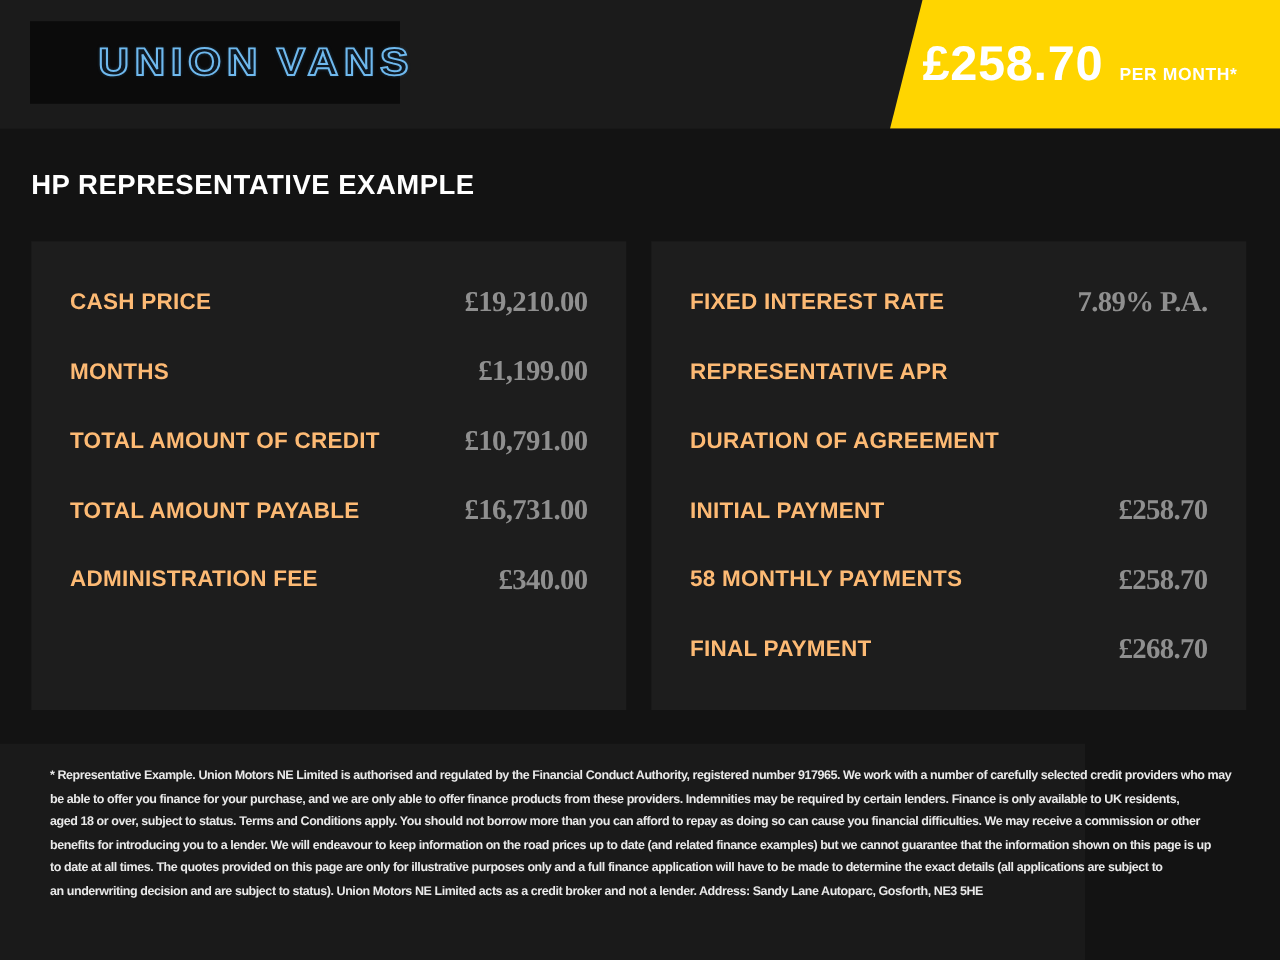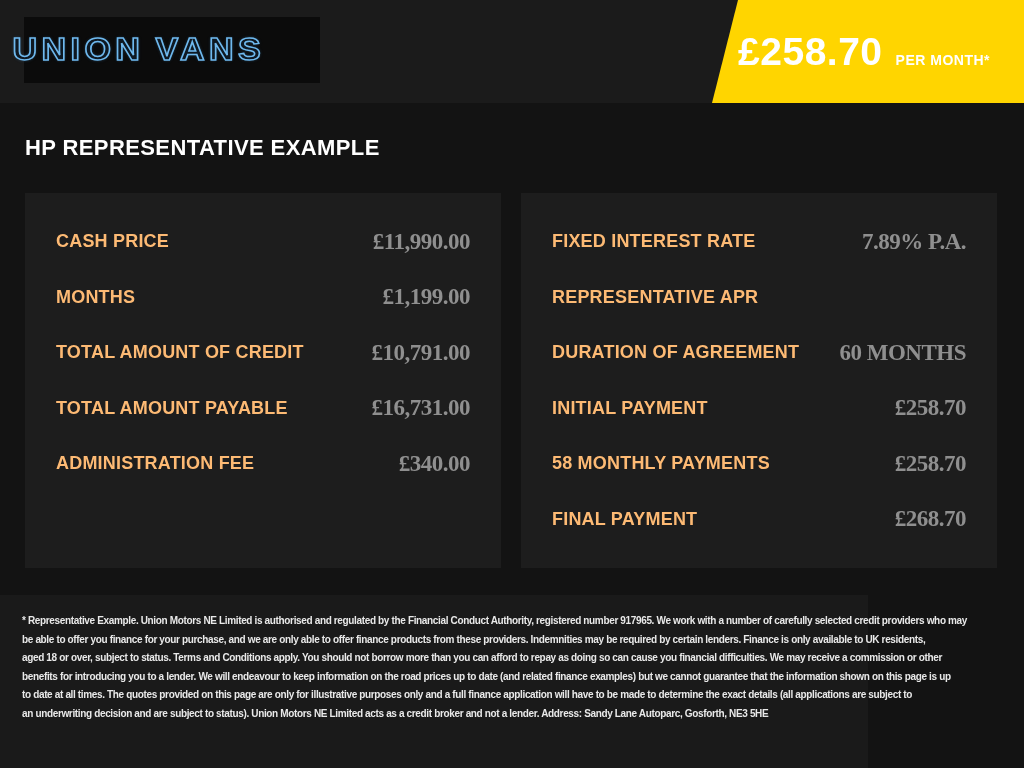--- a/index.html
+++ b/index.html
@@ -9,21 +9,21 @@
     font-family:"Liberation Sans", sans-serif;
   }
   
   .header{
     position:absolute;top:0;left:0;width:1024px;height:103px;
     background:#1b1b1b;
   }
   .logo-box{
     position:absolute;left:24px;top:17px;width:296px;height:66px;
     background:#0b0b0b;
-    display:flex;align-items:center;justify-content:flex-start;
+    display:flex;align-items:center;justify-content:flex-end;
   }
   .logo-text{
     font-weight:bold;font-size:31px;letter-spacing:4px;
     color:#0e1822;
     -webkit-text-stroke:1.5px #6fb9ee;
     text-shadow:0 0 3px rgba(70,150,215,0.55);
     transform:scaleX(1.1);transform-origin:center;
     white-space:nowrap;
   }
   .logo-text .gap{display:inline-block;width:10px;}
@@ -60,21 +60,21 @@
   }
   .f-value{
     font-family:"Liberation Serif", serif;
     color:#8f8f8f;font-weight:bold;font-size:23px;letter-spacing:-0.5px;
     white-space:nowrap;
   }
   
   .footer{
     position:absolute;left:0;top:595px;width:868px;height:173px;
     background:#1a1a1a;
-    padding:17px 22px 0 22px;box-sizing:border-box;
+    padding:17px 22px 0 40px;box-sizing:border-box;
   }
   .footer-line{
     color:#e9e9e9;font-weight:bold;font-size:10px;letter-spacing:-0.35px;
     line-height:18.5px;white-space:nowrap;
   }
 </style>
 </head>
 <body>
 
 <div class="header">
@@ -87,21 +87,21 @@
       <span class="banner-period">PER MONTH*</span>
     </div>
   </div>
 </div>
 
 <div class="page-heading">HP REPRESENTATIVE EXAMPLE</div>
 
 <div class="panel panel-left">
   <div class="f-row">
     <span class="f-label">CASH PRICE</span>
-    <span class="f-value">£11,990.00</span>
+    <span class="f-value">£19,210.00</span>
   </div>
   <div class="f-row">
     <span class="f-label">MONTHS</span>
     <span class="f-value">£1,199.00</span>
   </div>
   <div class="f-row">
     <span class="f-label">TOTAL AMOUNT OF CREDIT</span>
     <span class="f-value">£10,791.00</span>
   </div>
   <div class="f-row">
@@ -117,21 +117,20 @@
 <div class="panel panel-right">
   <div class="f-row">
     <span class="f-label">FIXED INTEREST RATE</span>
     <span class="f-value">7.89% P.A.</span>
   </div>
   <div class="f-row">
     <span class="f-label">REPRESENTATIVE APR</span>
   </div>
   <div class="f-row">
     <span class="f-label">DURATION OF AGREEMENT</span>
-    <span class="f-value">60 MONTHS</span>
   </div>
   <div class="f-row">
     <span class="f-label">INITIAL PAYMENT</span>
     <span class="f-value">£258.70</span>
   </div>
   <div class="f-row">
     <span class="f-label">58 MONTHLY PAYMENTS</span>
     <span class="f-value">£258.70</span>
   </div>
   <div class="f-row">

